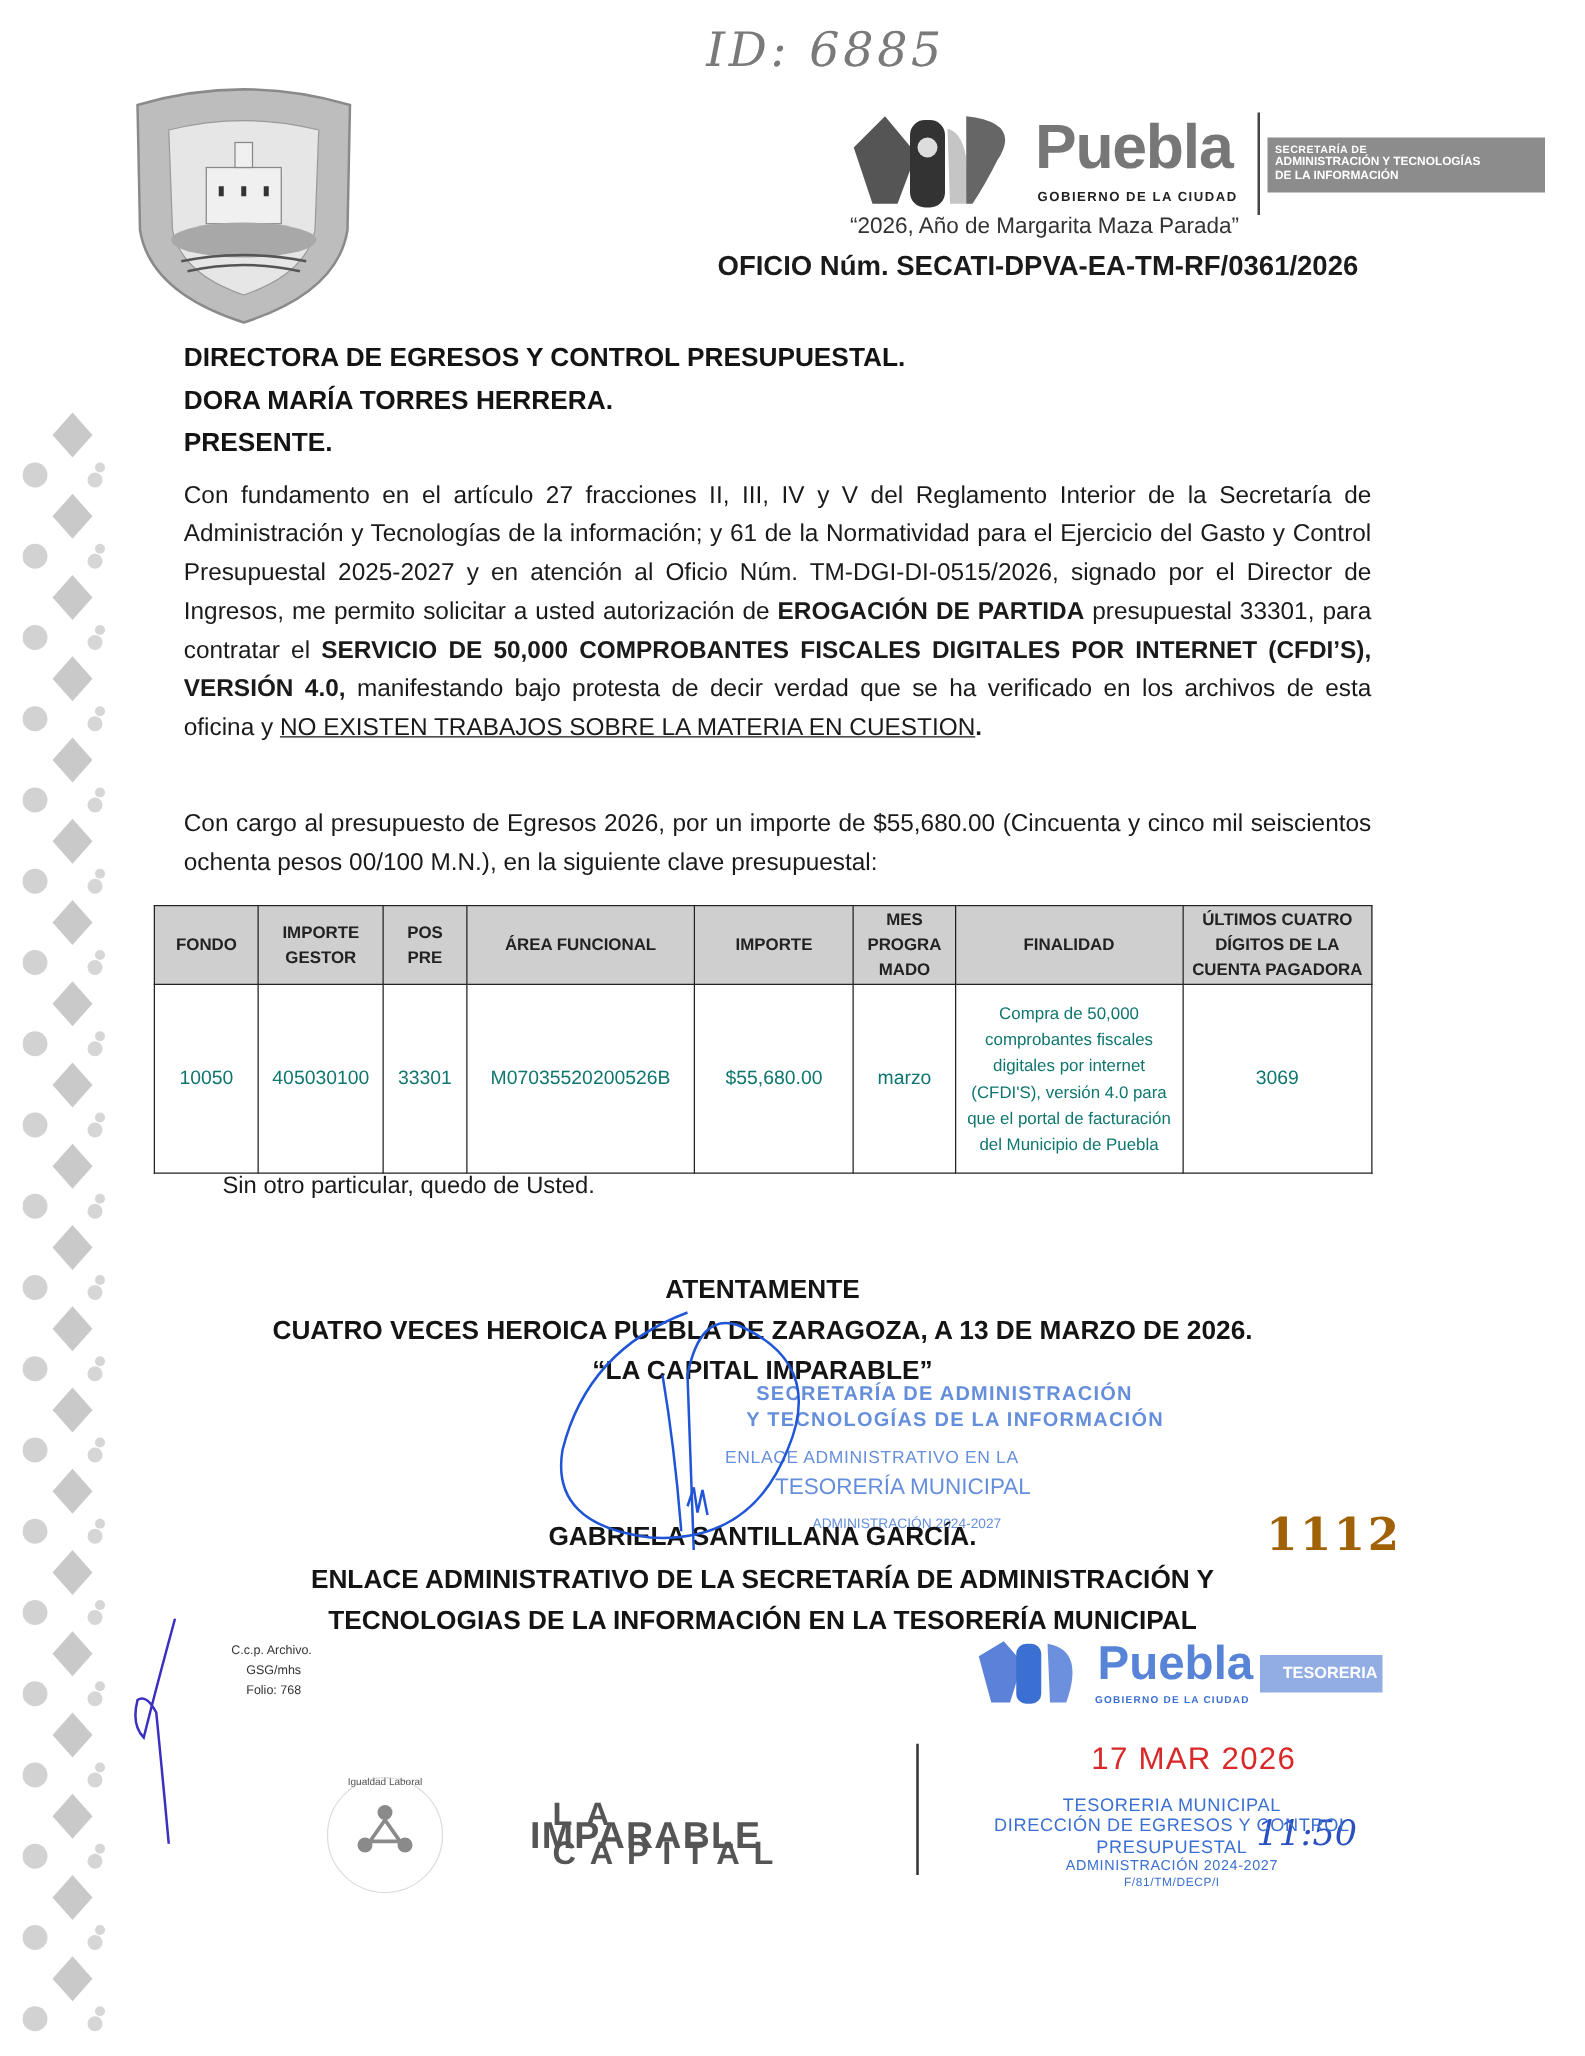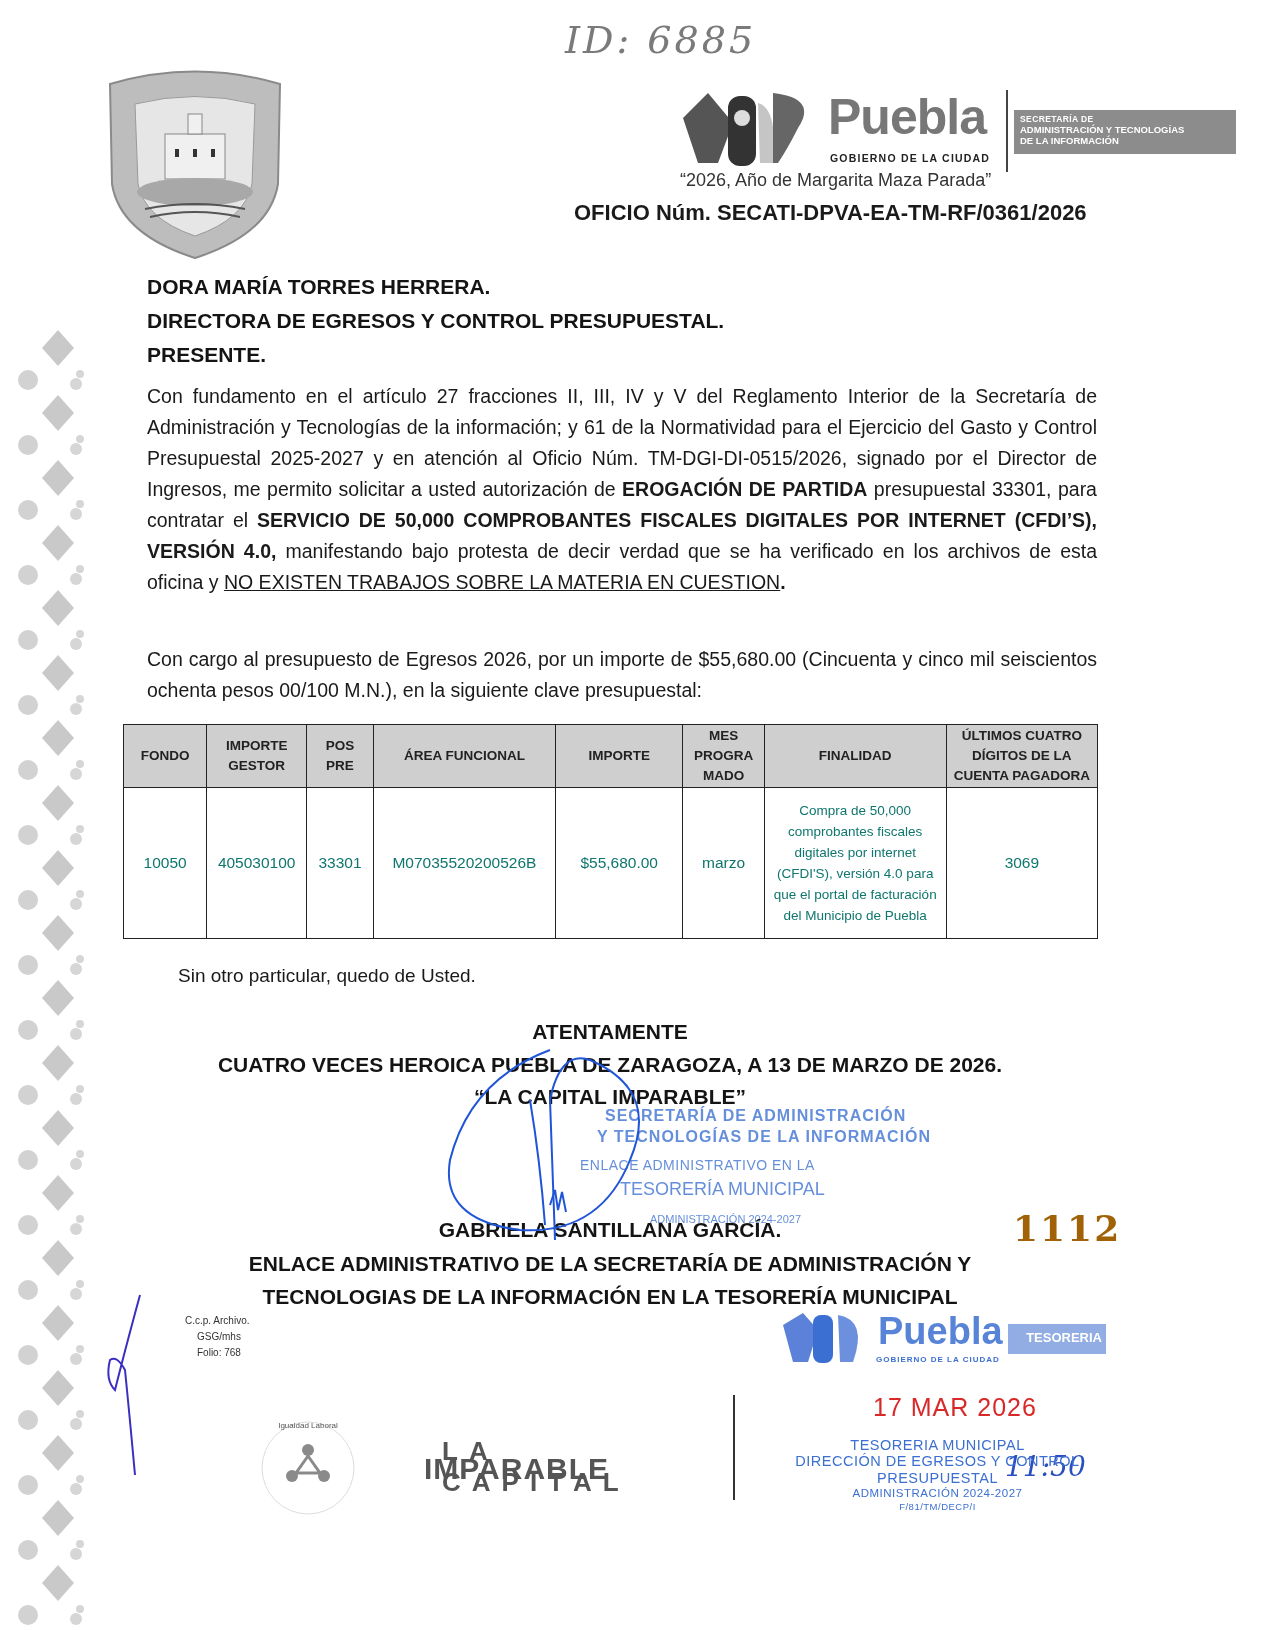--- a/index.html
+++ b/index.html
@@ -39,21 +39,21 @@
   .p1 { top: 381px; }
   .p2 { top: 644px; }
 
   
   .budget-table { left: 123px; top: 724px; width: 975px; border-collapse: collapse; font-family: "Liberation Sans", sans-serif; }
   .budget-table th, .budget-table td { border: 1.5px solid #222; text-align: center; vertical-align: middle; }
   .budget-table th { background: #cfcfcf; font-weight: bold; font-size: 13.5px; line-height: 20px; height: 62px; color: #222; padding: 0 4px; }
   .budget-table td { font-size: 15.5px; height: 146px; color: #0f766e; padding: 0 4px; }
   .budget-table td.finalidad { font-size: 13.5px; line-height: 21px; padding: 2px 8px; }
 
-  .closing { left: 178px; top: 965px; font-family: "Liberation Sans", sans-serif; font-size: 19px; color: #1a1a1a; }
+  .closing { left: 178px; top: 938px; font-family: "Liberation Sans", sans-serif; font-size: 19px; color: #1a1a1a; }
 
   .sign-block { left: 150px; width: 920px; text-align: center; font-family: "Liberation Sans", sans-serif; font-weight: bold; font-size: 21px; color: #141414; }
   .atentamente { top: 1020px; }
   .city-date { top: 1053px; }
   .motto2 { top: 1085px; }
   .signer-name { top: 1218px; }
   .signer-title1 { top: 1252px; }
   .signer-title2 { top: 1285px; }
 
   
@@ -155,22 +155,22 @@
     <div class="s1">SECRETARÍA DE</div>
     <div class="s2">ADMINISTRACIÓN Y TECNOLOGÍAS</div>
     <div class="s2">DE LA INFORMACIÓN</div>
   </div>
 </div>
 
 <div class="abs year-motto">“2026, Año de Margarita Maza Parada”</div>
 <div class="abs oficio-num">OFICIO Núm. SECATI-DPVA-EA-TM-RF/0361/2026</div>
 
 <div class="abs addressee">
+  <div>DIRECTORA DE EGRESOS Y CONTROL PRESUPUESTAL.</div>
   <div>DORA MARÍA TORRES HERRERA.</div>
-  <div>DIRECTORA DE EGRESOS Y CONTROL PRESUPUESTAL.</div>
   <div>PRESENTE.</div>
 </div>
 
 <div class="abs body-para p1"><span>Con fundamento en el artículo 27 fracciones II, III, IV y V del Reglamento Interior de la Secretaría de Administración y Tecnologías de la información; y 61 de la Normatividad para el Ejercicio del Gasto y Control Presupuestal 2025-2027 y en atención al Oficio Núm. TM-DGI-DI-0515/2026, signado por el Director de Ingresos, me permito solicitar a usted autorización de </span><b>EROGACIÓN DE PARTIDA</b><span> presupuestal 33301, para contratar el </span><b>SERVICIO DE 50,000 COMPROBANTES FISCALES DIGITALES POR INTERNET (CFDI’S), VERSIÓN 4.0,</b><span> manifestando bajo protesta de decir verdad que se ha verificado en los archivos de esta oficina y </span><u>NO EXISTEN TRABAJOS SOBRE LA MATERIA EN CUESTION</u><b>.</b></div>
 
 <div class="abs body-para p2">Con cargo al presupuesto de Egresos 2026, por un importe de $55,680.00 (Cincuenta y cinco mil seiscientos ochenta pesos 00/100 M.N.), en la siguiente clave presupuestal:</div>
 
 <table class="abs budget-table">
   <thead>
     <tr>

